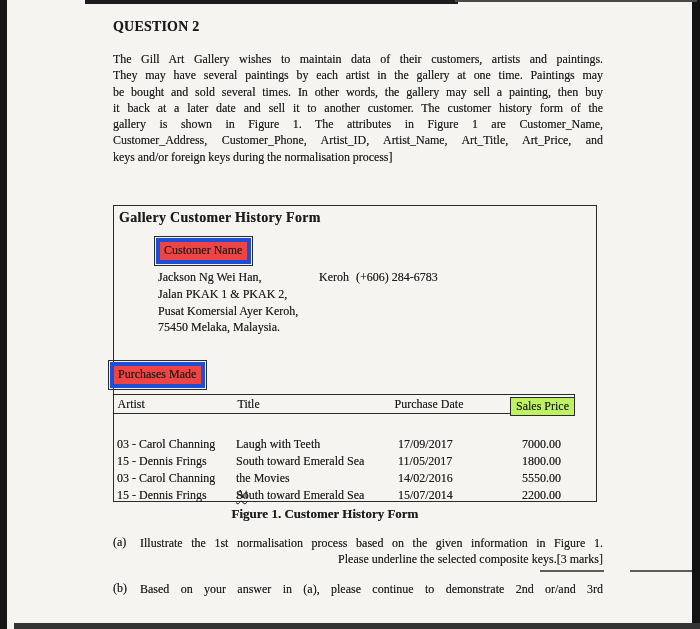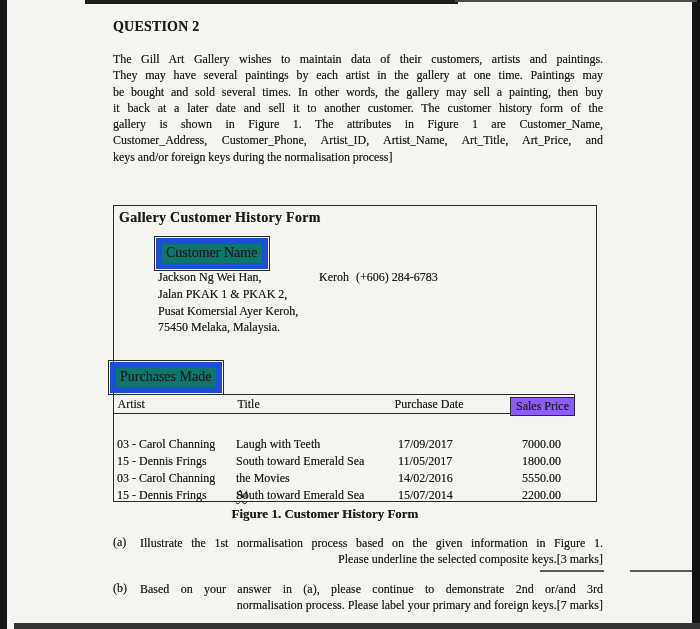--- a/index.html
+++ b/index.html
@@ -23,36 +23,36 @@
   .qtitle{position:absolute;left:113px;top:19px;font-weight:bold;font-size:14px;letter-spacing:.2px;}
 
   .intro{position:absolute;left:113px;top:51px;width:490px;font-size:12px;letter-spacing:-.05px;}
   .jline{line-height:16.3px;text-align:justify;text-align-last:justify;overflow:hidden;white-space:nowrap;}
   .jline.noj{text-align:left;text-align-last:left;}
 
   
   .formbox{position:absolute;left:113px;top:205px;width:484px;height:297px;
     border:1.5px solid #2b2b2b;box-sizing:border-box;font-size:12px;}
   .form-title{position:absolute;left:5px;top:4px;font-weight:bold;font-size:14px;letter-spacing:.3px;}
-  .dbl-label{position:absolute;background:#0f766e;border:6px solid #1d4ed8;outline:1px solid #2b2b2b;outline-offset:1px;padding:1px 5px 2px 4px;font-size:14px;}
+  .dbl-label{position:absolute;background:#ef4444;border:4px solid #1d4ed8;outline:1px solid #2b2b2b;outline-offset:1px;padding:1px 5px 2px 4px;font-size:12px;}
   .lbl-custname{left:42px;top:32px;}
   .lbl-purchases{left:-4px;top:156px;}
   .cust-name{position:absolute;left:44px;top:64px;}
   .cust-phone{position:absolute;left:205px;top:64px;}
   .cust-phone .ph-num{margin-left:7px;}
   .cust-address{position:absolute;left:44px;top:80px;}
   .addr-line{line-height:16.5px;}
 
   .thead{position:absolute;left:-1.5px;top:188px;width:462px;height:20px;box-sizing:border-box;
     border-top:1.5px solid #2b2b2b;border-bottom:1.5px solid #2b2b2b;border-right:1.5px solid #2b2b2b;border-left:1.5px solid #2b2b2b;}
   .thead span{position:absolute;top:2px;}
   .h-artist{left:4px;}
   .h-title{left:124px;}
   .h-date{left:281px;}
-  .h-price-box{position:absolute;right:-1.5px;top:-2.5px;bottom:-2.5px;border:1.5px solid #2b2b2b;padding:0 5px;display:flex;align-items:center;background:#8b5cf6;}
+  .h-price-box{position:absolute;right:-1.5px;top:-2.5px;bottom:-2.5px;border:1.5px solid #2b2b2b;padding:0 5px;display:flex;align-items:center;background:#bef264;}
   .trows{position:absolute;left:0;top:215px;width:462px;}
   .trow{position:relative;height:17px;}
   .trow span{position:absolute;top:16px;white-space:nowrap;}
   .c-artist{left:3px;}
   .c-title{left:122px;}
   .c-date{left:284px;}
   .c-price{left:408px;}
   .wavy{text-decoration:underline;text-decoration-style:wavy;text-decoration-color:rgba(20,20,20,.8);text-decoration-thickness:1px;text-underline-offset:2px;}
 
   .caption{position:absolute;left:113px;top:506px;width:424px;text-align:center;font-weight:bold;font-size:13px;}
@@ -151,20 +151,16 @@
         <span>Please underline the selected composite keys.</span>
         <span>[3 marks]</span>
       </div>
     </div>
   </div>
 
   <div class="question q-b">
     <span class="qmark">(b)</span>
     <div class="qbody">
       <div class="jline">Based on your answer in (a), please continue to demonstrate 2nd or/and 3rd</div>
-      <div class="qrow">
-        <span>normalisation process. Please label your primary and foreign keys.</span>
-        <span>[7 marks]</span>
-      </div>
     </div>
   </div>
 
 </div>
 
 </body></html>

